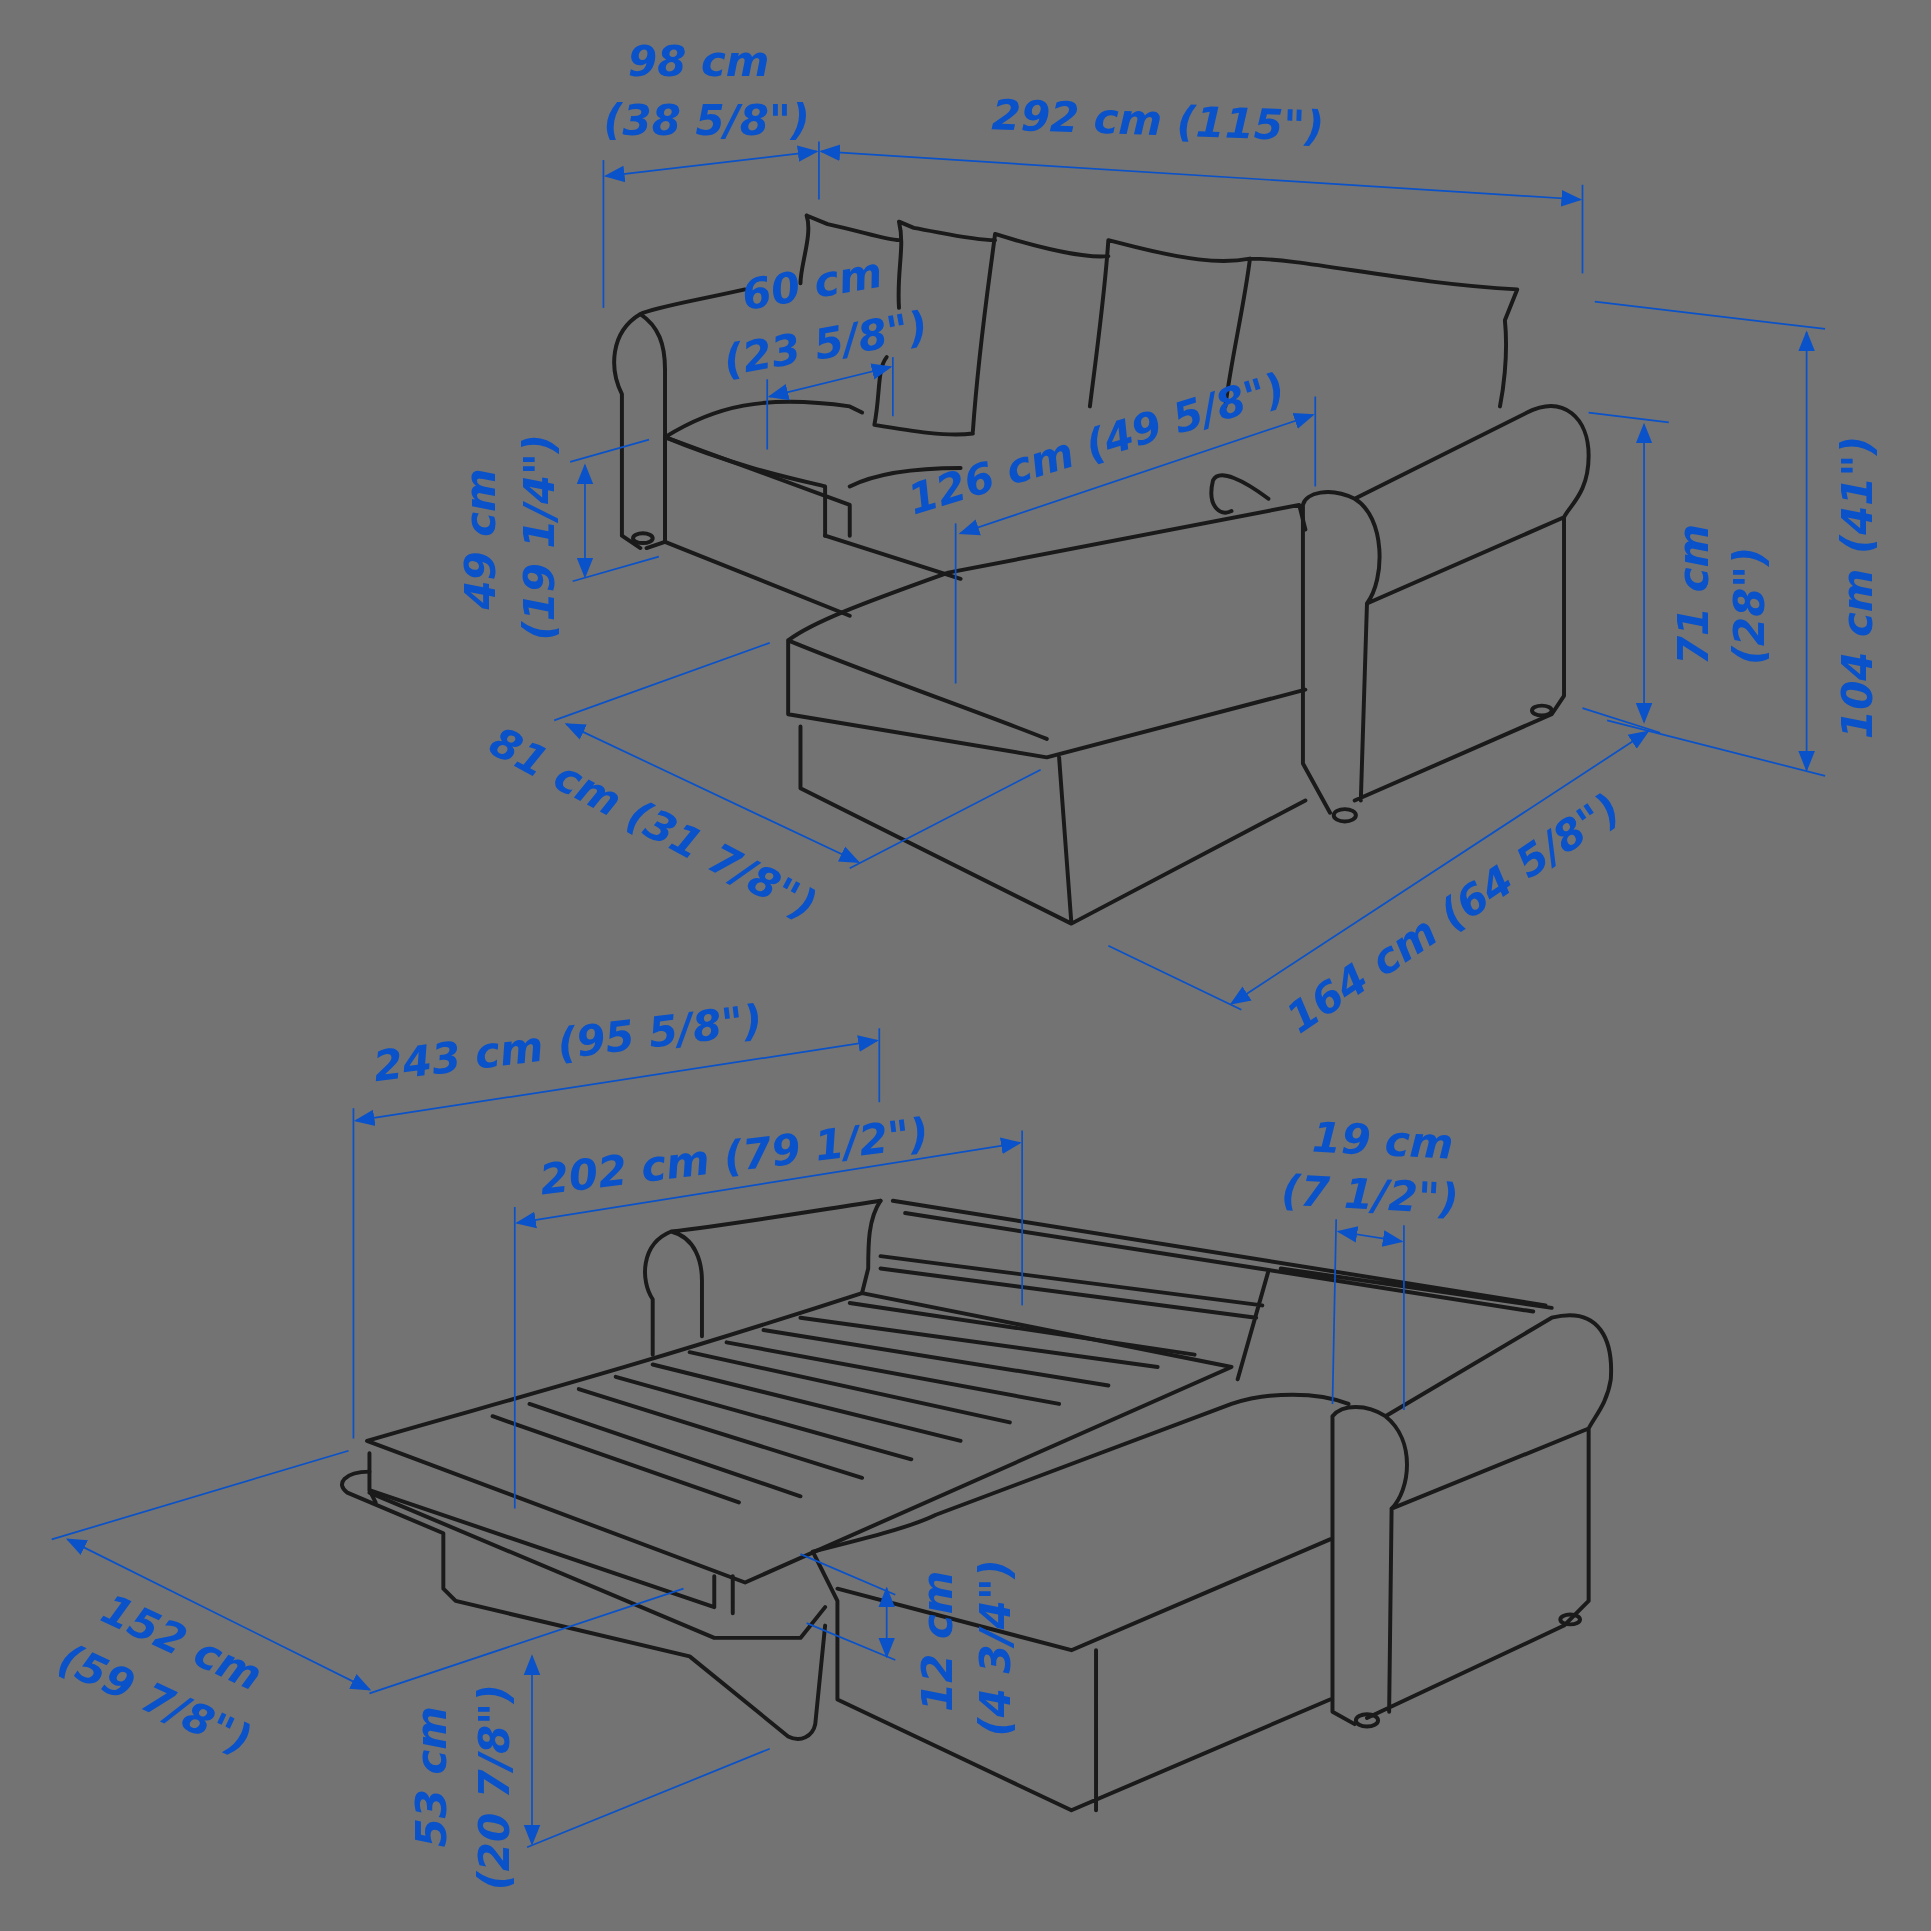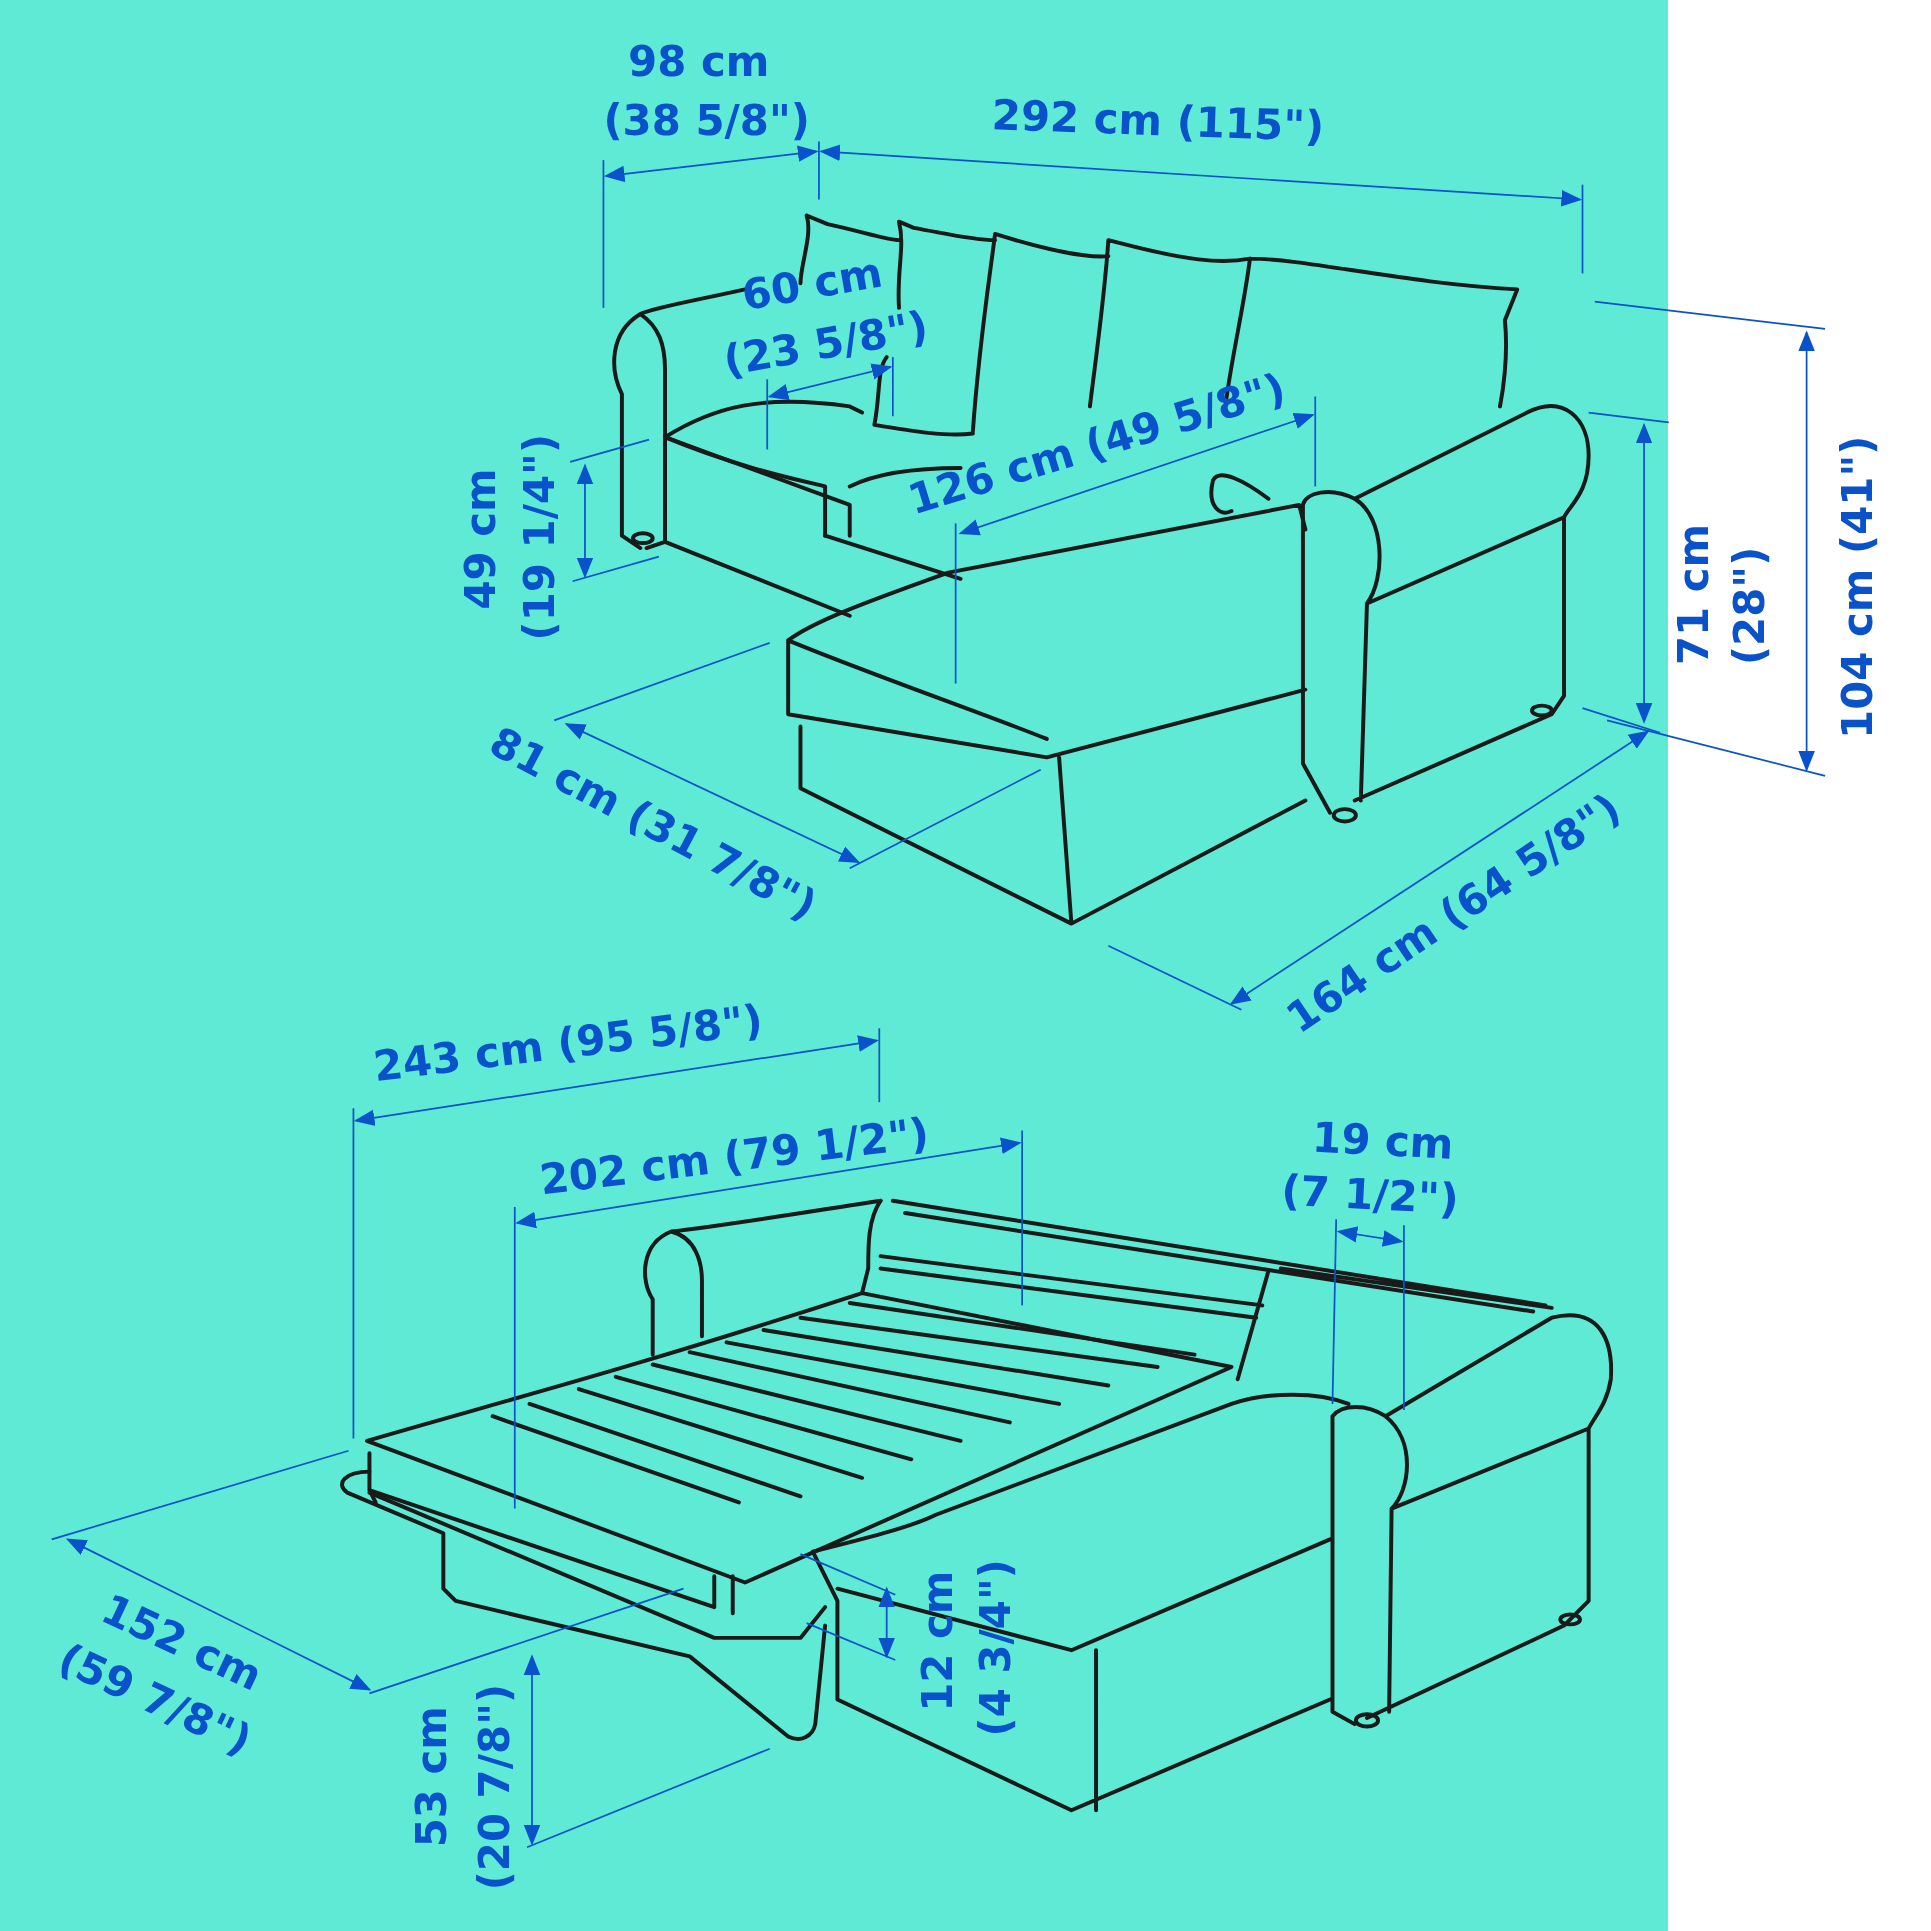--- a/index.html
+++ b/index.html
@@ -1,16 +1,16 @@
 <!DOCTYPE html>
 <html><head>
 <meta charset="utf-8">
 <style>
   html, body { margin:0; padding:0; background:#ffffff; }
-  #canvas { width:1668px; height:1931px; position:relative; background:#5eead4; }
+  #canvas { width:1931px; height:1931px; position:relative; background:#737373;font-style:italic; }
   svg { position:absolute; left:0; top:0; }
   .ln { fill:none; stroke:#1a1a1a; stroke-width:3.2; stroke-linecap:round; stroke-linejoin:round; }
   .dm { fill:none; stroke:#0a52c9; stroke-width:1.4; }
   .ar { fill:#0a52c9; }
   .lbl { font-family:"DejaVu Sans", sans-serif; font-weight:bold; fill:#0a52c9; font-size:34px; }
 </style>
 </head>
 <body>
 
 <div id="canvas">

